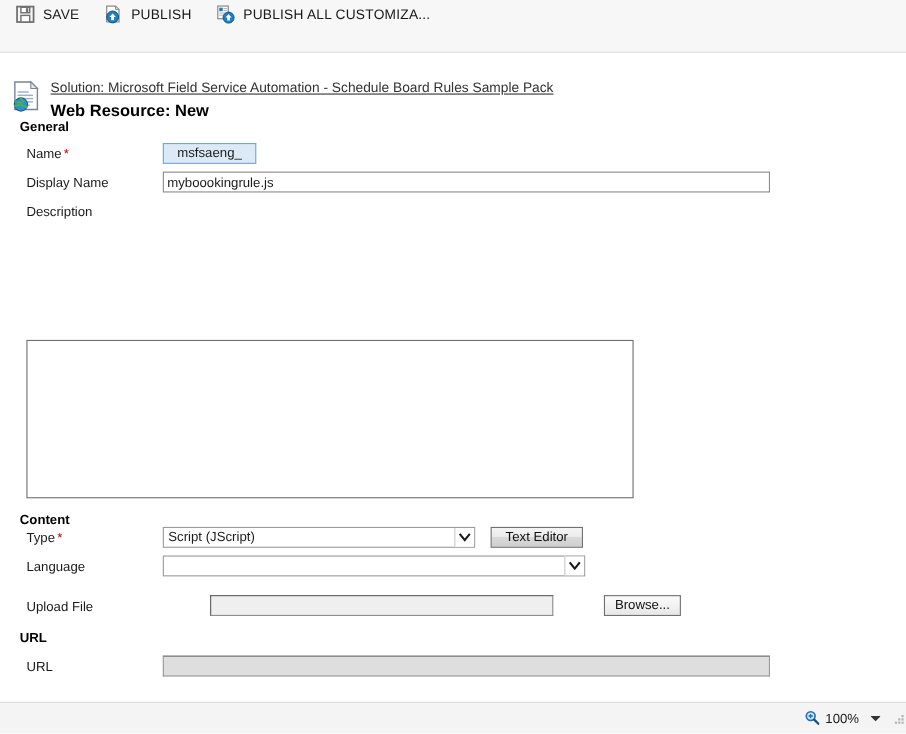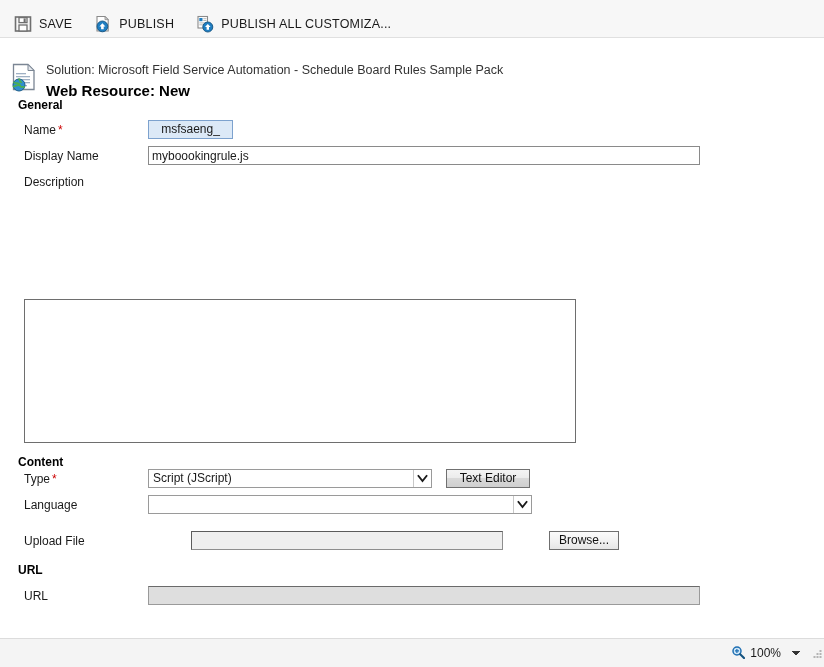--- a/index.html
+++ b/index.html
@@ -12,25 +12,25 @@
     background: #ffffff;
     font-family: "Liberation Sans", sans-serif;
     font-size: 12px;
     color: #1a1a1a;
     overflow: hidden;
     position: relative;
   }
 
   
   #command-bar {
-    height: 38px;
+    height: 48px;
     background: #f7f7f7;
     border-bottom: 1px solid #e0e0e0;
     display: flex;
-    align-items: flex-end;
+    align-items: flex-start;
     padding-left: 14px;
     box-sizing: border-box;
   }
   .cmd-btn {
     display: flex;
     align-items: center;
     height: 26px;
     margin-right: 22px;
     cursor: pointer;
     user-select: none;
@@ -64,20 +64,21 @@
     margin-right: 8px;
   }
   #header-text {
     padding-top: 1px;
   }
   #solution-line {
     font-size: 12.5px;
     color: #333333;
     line-height: 15px;
     white-space: nowrap;
+    text-decoration: underline;
   }
   #record-title {
     font-size: 15px;
     font-weight: bold;
     color: #000000;
     line-height: 20px;
     margin-top: 3px;
     white-space: nowrap;
   }
 

